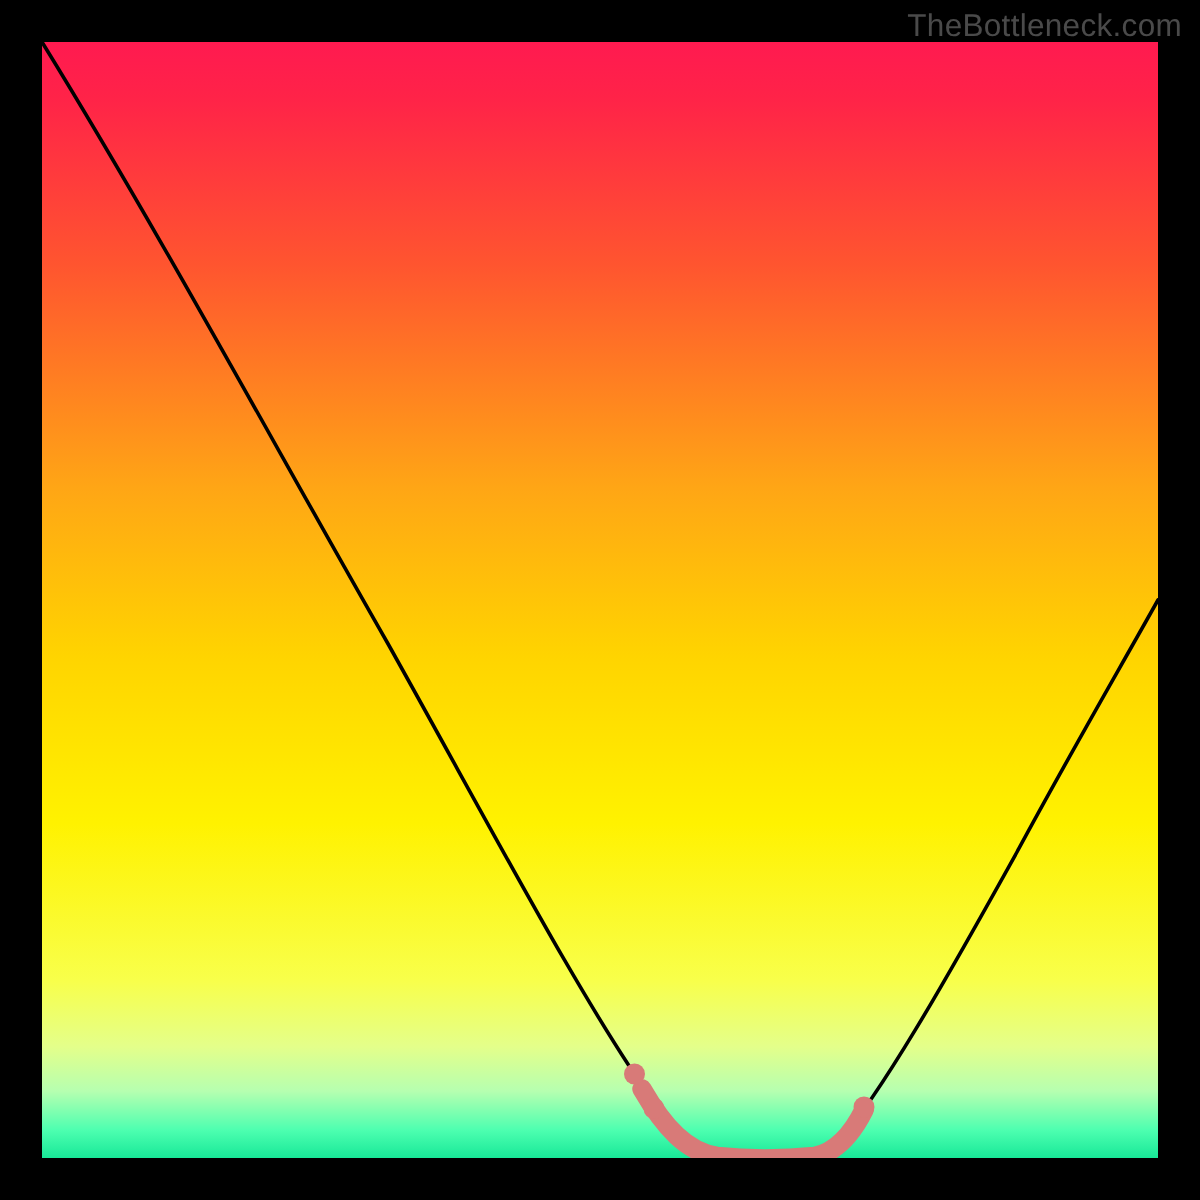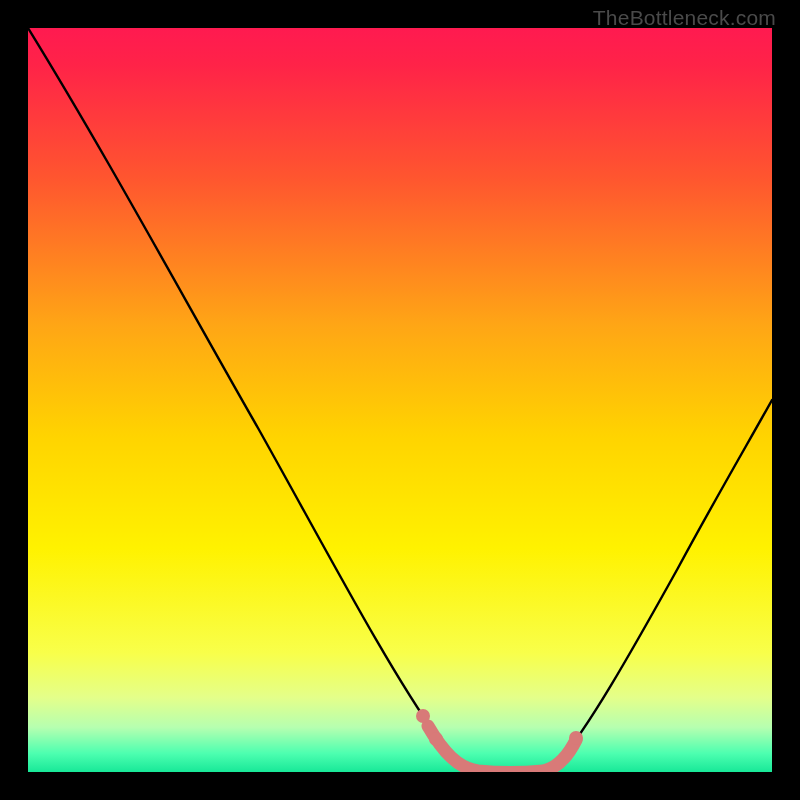--- a/index.html
+++ b/index.html
@@ -22,21 +22,21 @@
   .gradient {
     position: absolute;
     left: 0;
     top: 0;
     width: 744px;
     height: 744px;
   }
   .watermark {
     position: absolute;
     top: 6px;
-    right: 24px;
+    right: 12px;
     color: #4a4a4a;
     font-size: 21px;
     font-weight: 400;
     letter-spacing: 0.2px;
   }
   svg.curves {
     position: absolute;
     left: 0;
     top: 0;
     width: 744px;

